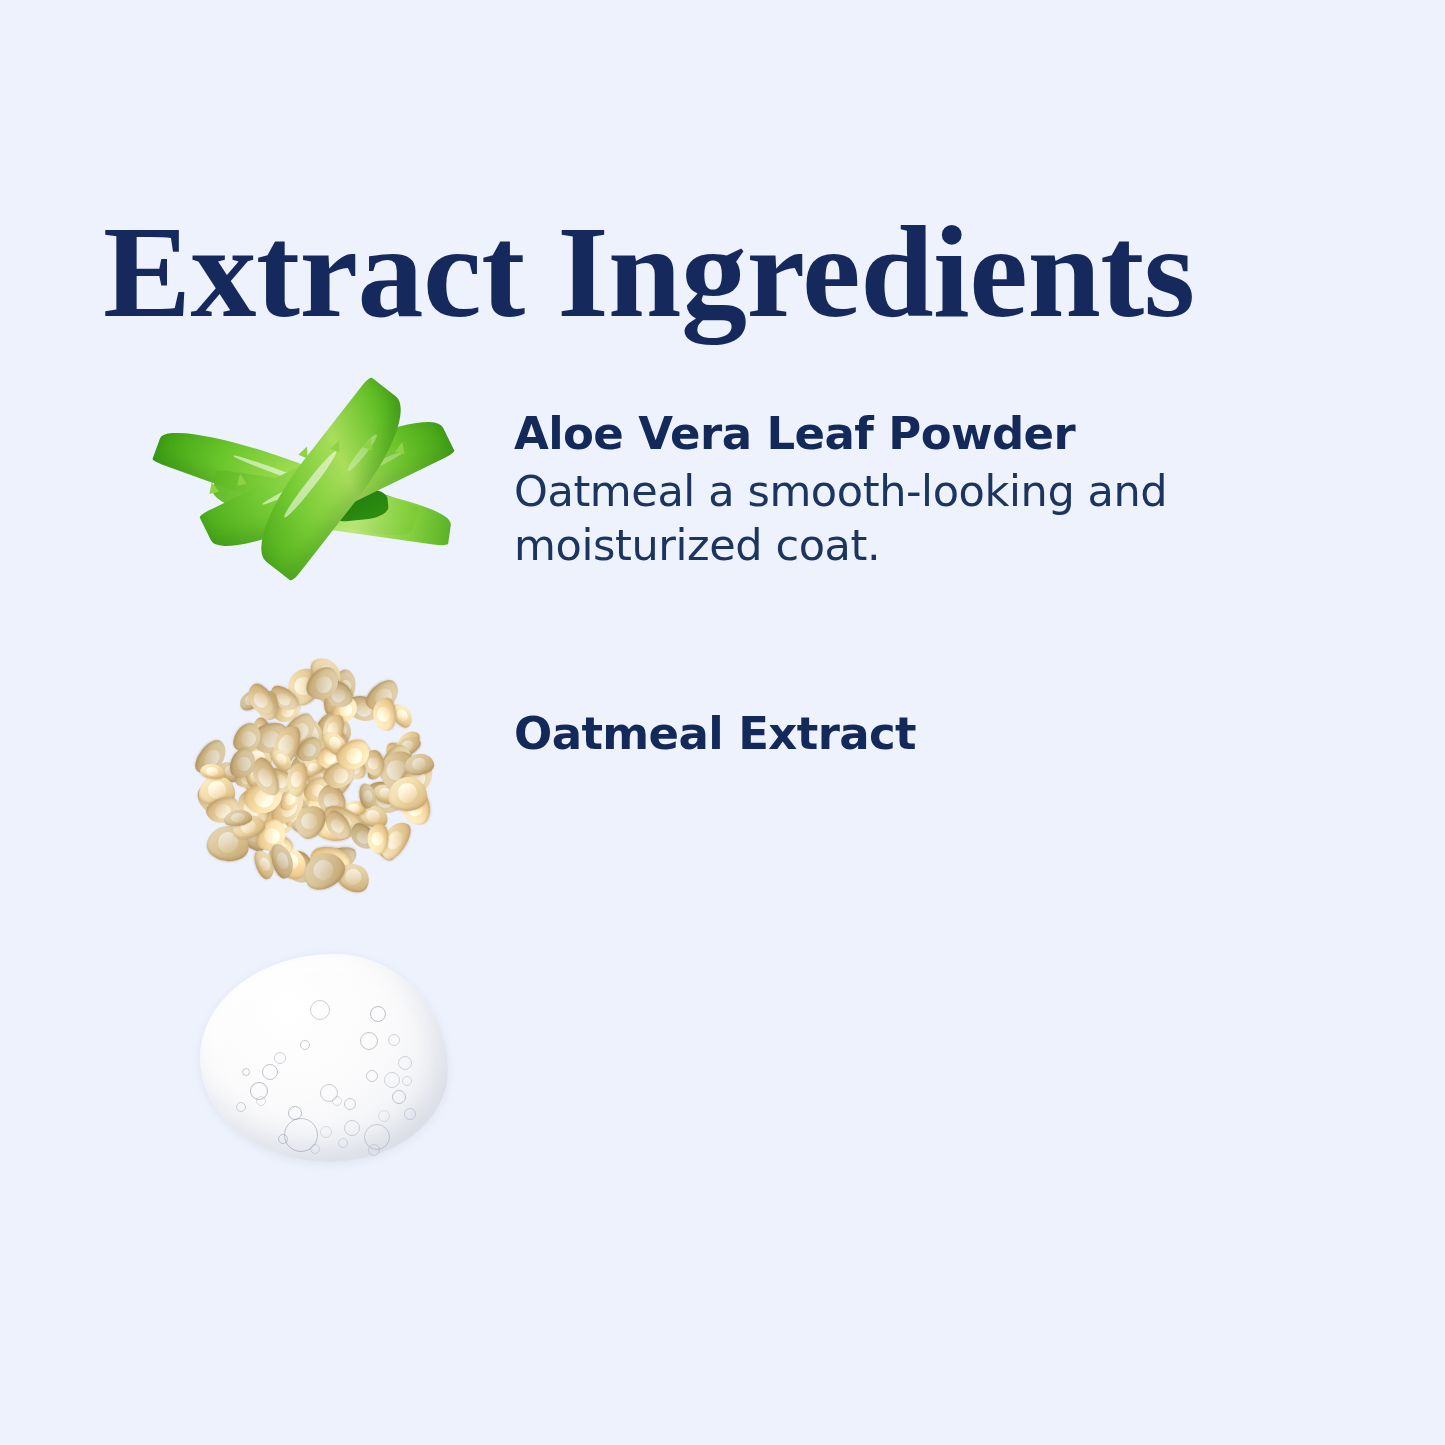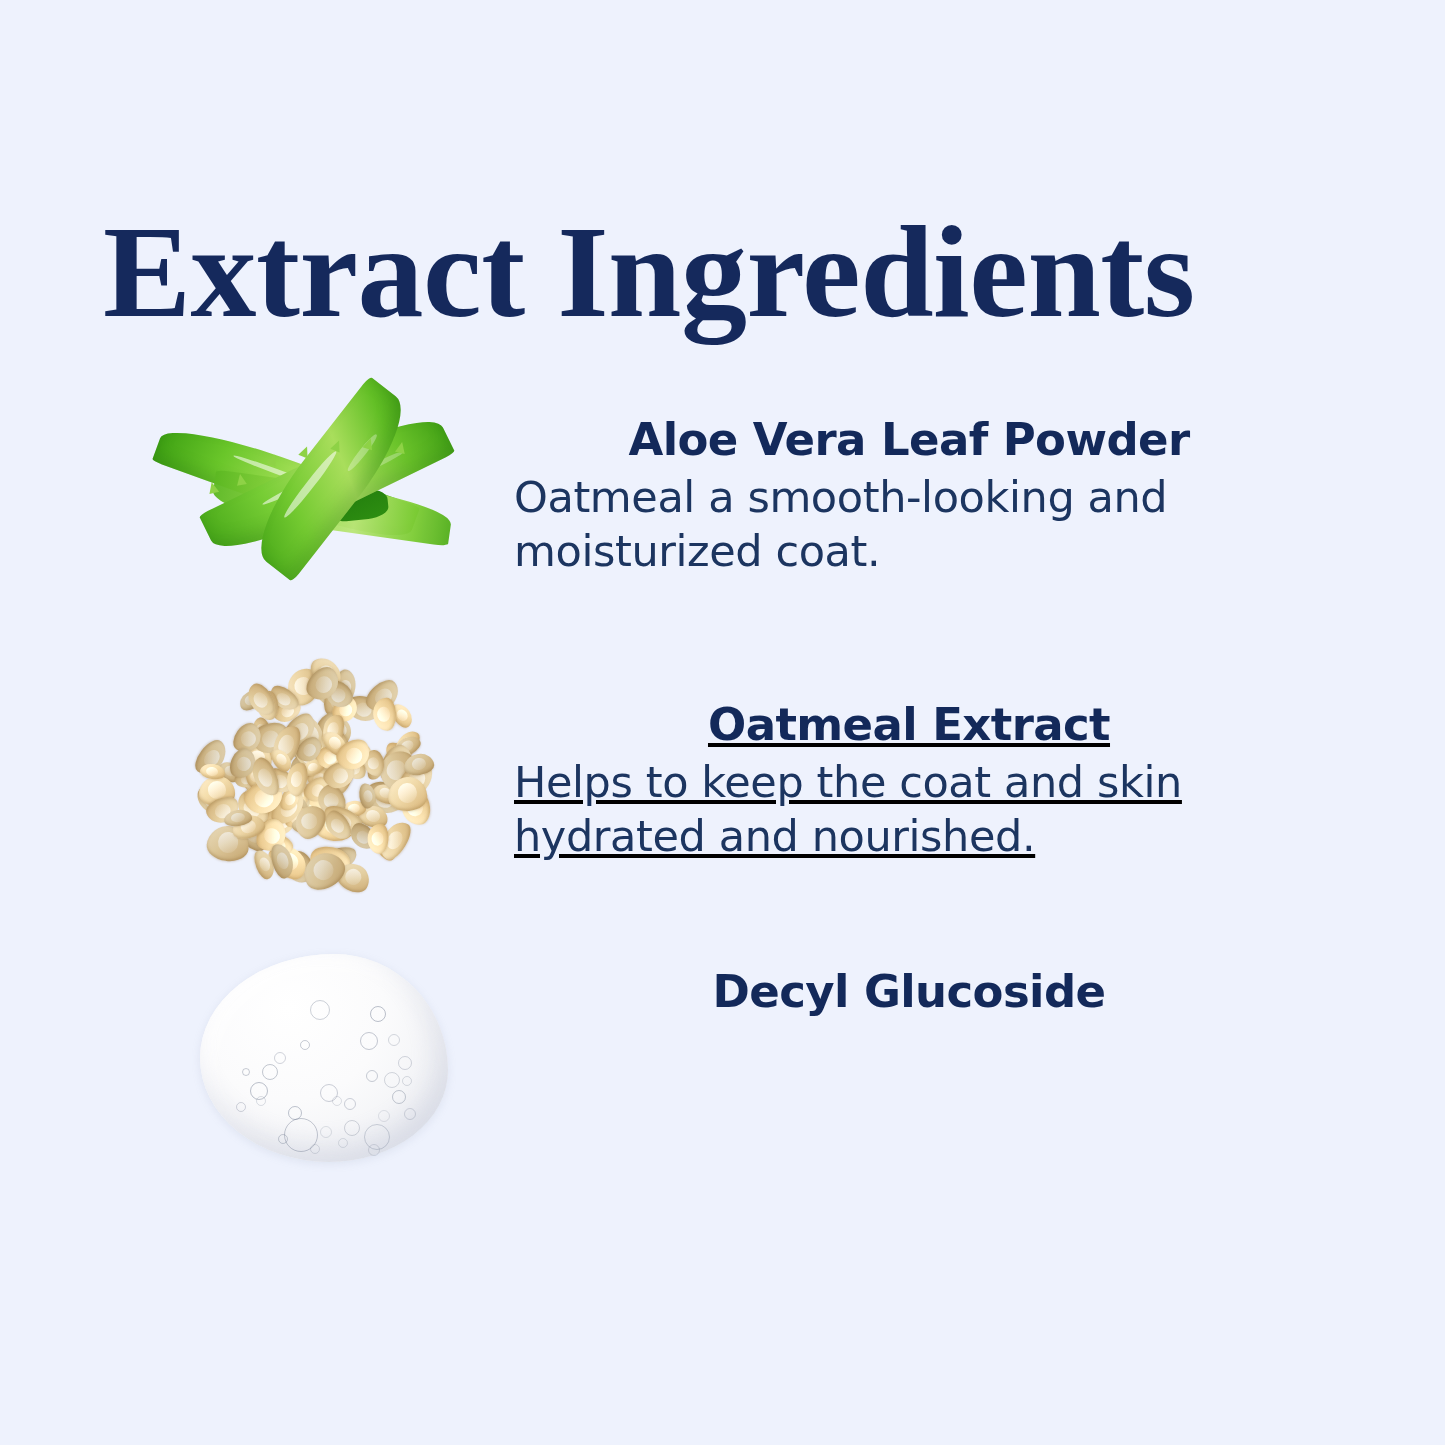--- a/index.html
+++ b/index.html
@@ -61,22 +61,21 @@
     width: 790px;
   }
 
   .ingredient-name {
     font-family: "DejaVu Sans", "Liberation Sans", sans-serif;
     font-size: 45px;
     font-weight: 700;
     letter-spacing: -0.6px;
     color: #13295a;
     line-height: 1.06;
-    margin: 8px 0 6px 0;
-    text-align: center;
+    margin: 2px 0 6px 0;
   }
 
   .ingredient-desc {
     font-family: "DejaVu Sans", "Liberation Sans", sans-serif;
     font-size: 43px;
     font-weight: 400;
     letter-spacing: -0.4px;
     color: #1c3560;
     line-height: 1.26;
     margin: 0;
@@ -362,23 +361,22 @@
           <div class="oat" style="left: 81.0848px; top: 95.9926px; width: 24.8068px; height: 15.8787px; transform: rotate(53.3158deg); filter: brightness(1.04);"></div>
           <div class="oat" style="left: 92.4769px; top: 112.751px; width: 34.378px; height: 20.1859px; transform: rotate(280.363deg); filter: brightness(1.03);"></div>
           <div class="oat" style="left: 135.912px; top: 106.849px; width: 31.6266px; height: 24.5646px; transform: rotate(155.094deg); filter: brightness(1);"></div>
           <div class="oat" style="left: 175.182px; top: 172.418px; width: 30.2928px; height: 21.0645px; transform: rotate(273.323deg); filter: brightness(1.09);"></div>
           <div class="oat" style="left: 58.4716px; top: 109.987px; width: 39.5274px; height: 22.3463px; transform: rotate(246.574deg); filter: brightness(0.97);"></div>
           <div class="oat" style="left: 105.032px; top: 152.009px; width: 33.6064px; height: 27.661px; transform: rotate(302.259deg); filter: brightness(0.96);"></div>
           <div class="oat" style="left: 148.656px; top: 85.3261px; width: 33.678px; height: 27.8059px; transform: rotate(150.632deg); filter: brightness(1.08);"></div>
         </div>
     </div>
 
-    <div class="ingredient-text" style="top:43px;text-decoration:underline;">
+    <div class="ingredient-text" style="top:58px;">
       <p class="ingredient-name">Oatmeal Extract</p>
-      <p class="ingredient-desc">Helps to keep the coat and skin hydrated and nourished.</p>
     </div>
   </div>
 
   <div class="ingredient-row row-3">
 
     <div class="ingredient-visual">
       <div class="gel-wrap">
         <div class="gel-blob"></div>
         <div id="bubbles-host">
             <div class="bubble" style="left: 118px; top: 52px; width: 18px; height: 18px; opacity: 0.67;"></div>
@@ -409,17 +407,16 @@
             <div class="bubble sm" style="left: 176px; top: 196px; width: 10px; height: 10px; opacity: 0.58;"></div>
             <div class="bubble sm" style="left: 118px; top: 196px; width: 8px; height: 8px; opacity: 0.55;"></div>
             <div class="bubble sm" style="left: 50px; top: 120px; width: 6px; height: 6px; opacity: 0.9;"></div>
             <div class="bubble sm" style="left: 210px; top: 128px; width: 8px; height: 8px; opacity: 0.61;"></div>
             <div class="bubble sm" style="left: 86px; top: 186px; width: 8px; height: 8px; opacity: 0.89;"></div>
           </div>
       </div>
     </div>
 
     <div class="ingredient-text" style="top:30px;">
-      <p class="ingredient-name">Decyl Glucoside</p>
     </div>
   </div>
 
 </div>
 
 </body></html>

